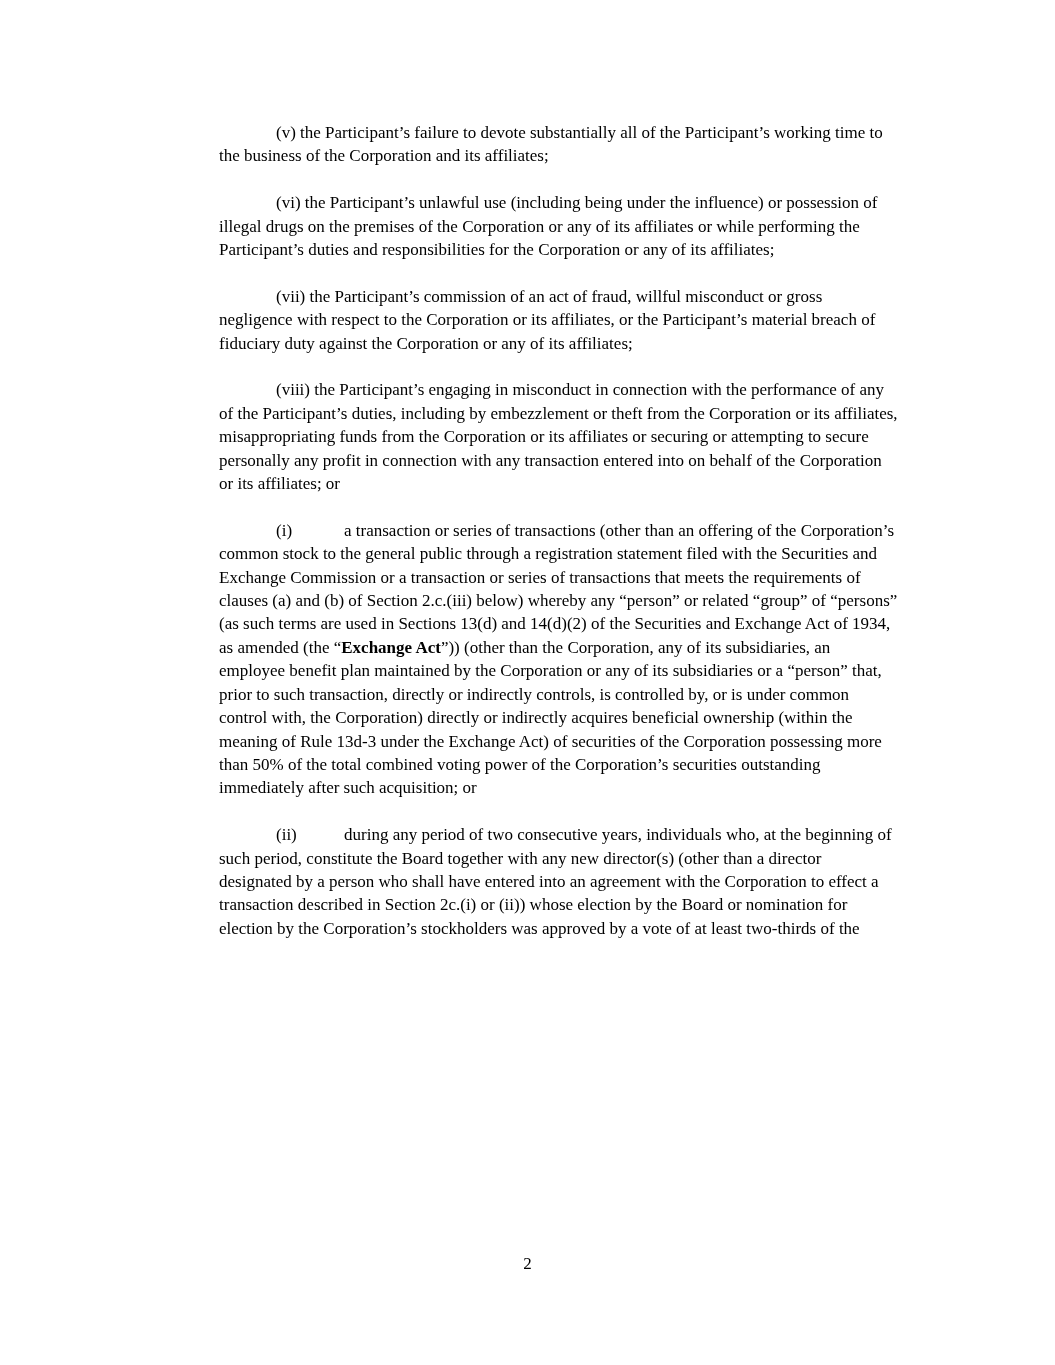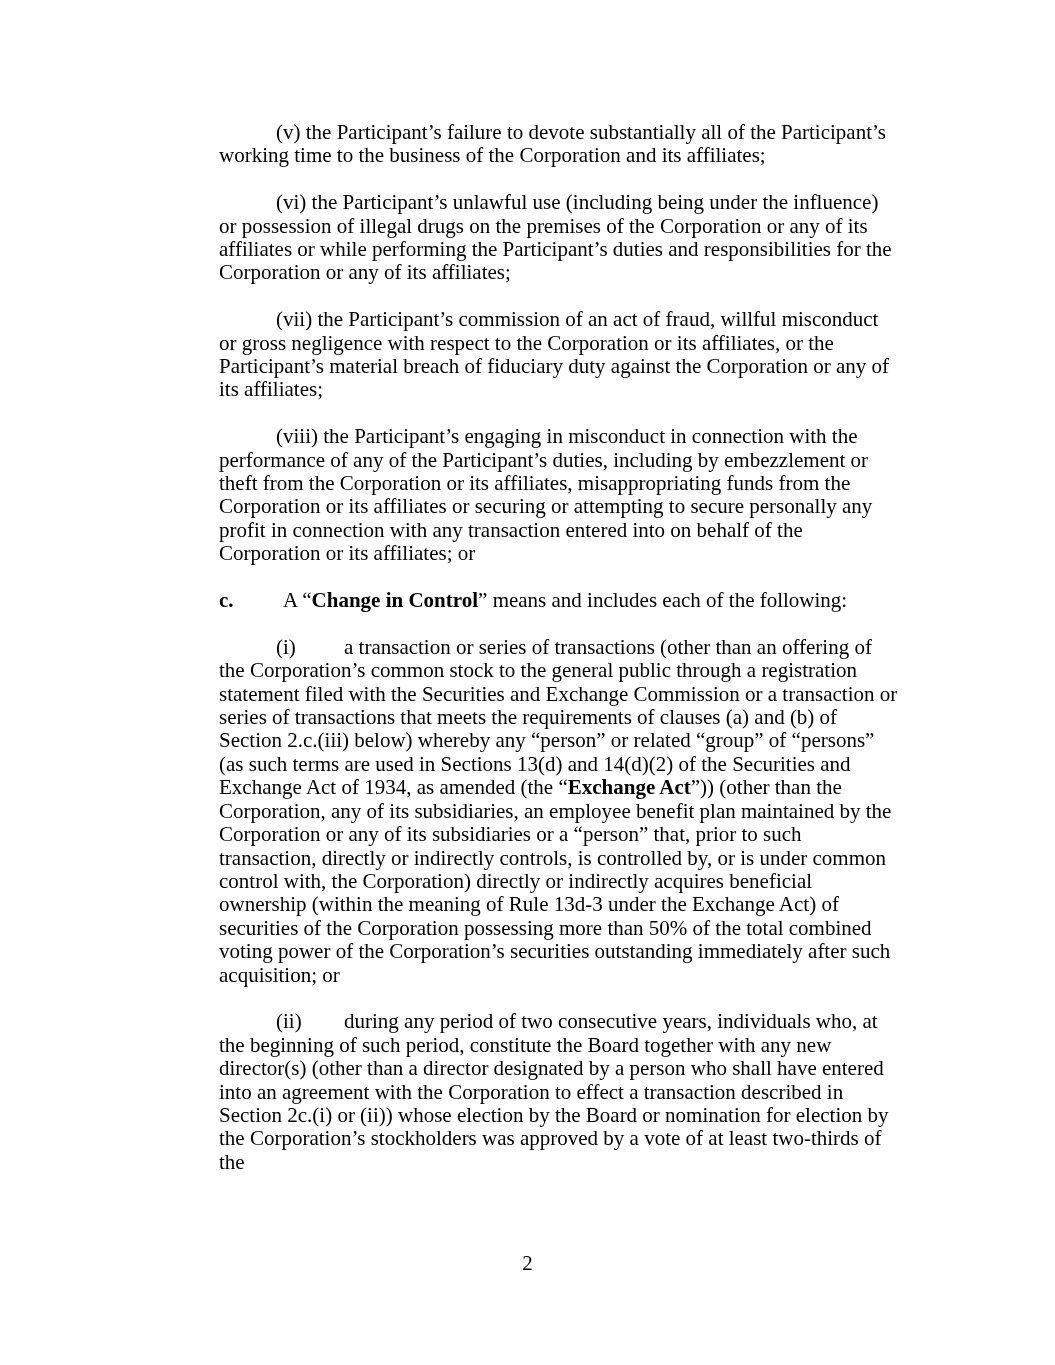--- a/index.html
+++ b/index.html
@@ -7,21 +7,21 @@
     padding: 0;
     background: #ffffff;
   }
   .page {
     position: relative;
     width: 1055px;
     height: 1365px;
     background: #ffffff;
     color: #000000;
     font-family: "Liberation Serif", "DejaVu Serif", serif;
-    font-size: 21px;
+    font-size: 17px;
     line-height: 23.4px;
     overflow: hidden;
   }
   .content {
     position: absolute;
     left: 219px;
     top: 121px;
     width: 679px;
     text-align: left;
   }
@@ -58,18 +58,17 @@
 </style>
 </head>
 <body>
 
 <div class="page">
   <div class="content" id="paragraphs">
       <p class="indent"><span>(v)</span> <span>the Participant’s failure to devote substantially all of the Participant’s working time to the business of the Corporation and its affiliates;</span></p>
       <p class="indent"><span>(vi)</span> <span>the Participant’s unlawful use (including being under the influence) or possession of illegal drugs on the premises of the Corporation or any of its affiliates or while performing the Participant’s duties and responsibilities for the Corporation or any of its affiliates;</span></p>
       <p class="indent"><span>(vii)</span> <span>the Participant’s commission of an act of fraud, willful misconduct or gross negligence with respect to the Corporation or its affiliates, or the Participant’s material breach of fiduciary duty against the Corporation or any of its affiliates;</span></p>
       <p class="indent"><span>(viii)</span> <span>the Participant’s engaging in misconduct in connection with the performance of any of the Participant’s duties, including by embezzlement or theft from the Corporation or its affiliates, misappropriating funds from the Corporation or its affiliates or securing or attempting to secure personally any profit in connection with any transaction entered into on behalf of the Corporation or its affiliates; or</span></p>
-      <p class="section"><span class="section-marker bold">c.</span><span>A “</span><span class="bold">Change in Control</span><span>” means and includes each of the following:</span></p>
       <p class="tabbed"><span class="tab-marker">(i)</span><span>a transaction or series of transactions (other than an offering of the Corporation’s common stock to the general public through a registration statement filed with the Securities and Exchange Commission or a transaction or series of transactions that meets the requirements of clauses (a) and (b) of Section 2.c.(iii) below) whereby any “person” or related “group” of “persons” (as such terms are used in Sections 13(d) and 14(d)(2) of the Securities and Exchange Act of 1934, as amended (the “</span><span class="bold">Exchange Act</span><span>”)) (other than the Corporation, any of its subsidiaries, an employee benefit plan maintained by the Corporation or any of its subsidiaries or a “person” that, prior to such transaction, directly or indirectly controls, is controlled by, or is under common control with, the Corporation) directly or indirectly acquires beneficial ownership (within the meaning of Rule 13d-3 under the Exchange Act) of securities of the Corporation possessing more than 50% of the total combined voting power of the Corporation’s securities outstanding immediately after such acquisition; or</span></p>
       <p class="tabbed"><span class="tab-marker">(ii)</span><span>during any period of two consecutive years, individuals who, at the beginning of such period, constitute the Board together with any new director(s) (other than a director designated by a person who shall have entered into an agreement with the Corporation to effect a transaction described in Section 2c.(i) or (ii)) whose election by the Board or nomination for election by the Corporation’s stockholders was approved by a vote of at least two-thirds of the</span></p>
     </div>
   <div class="footer">2</div>
 </div>
 
 </body></html>

